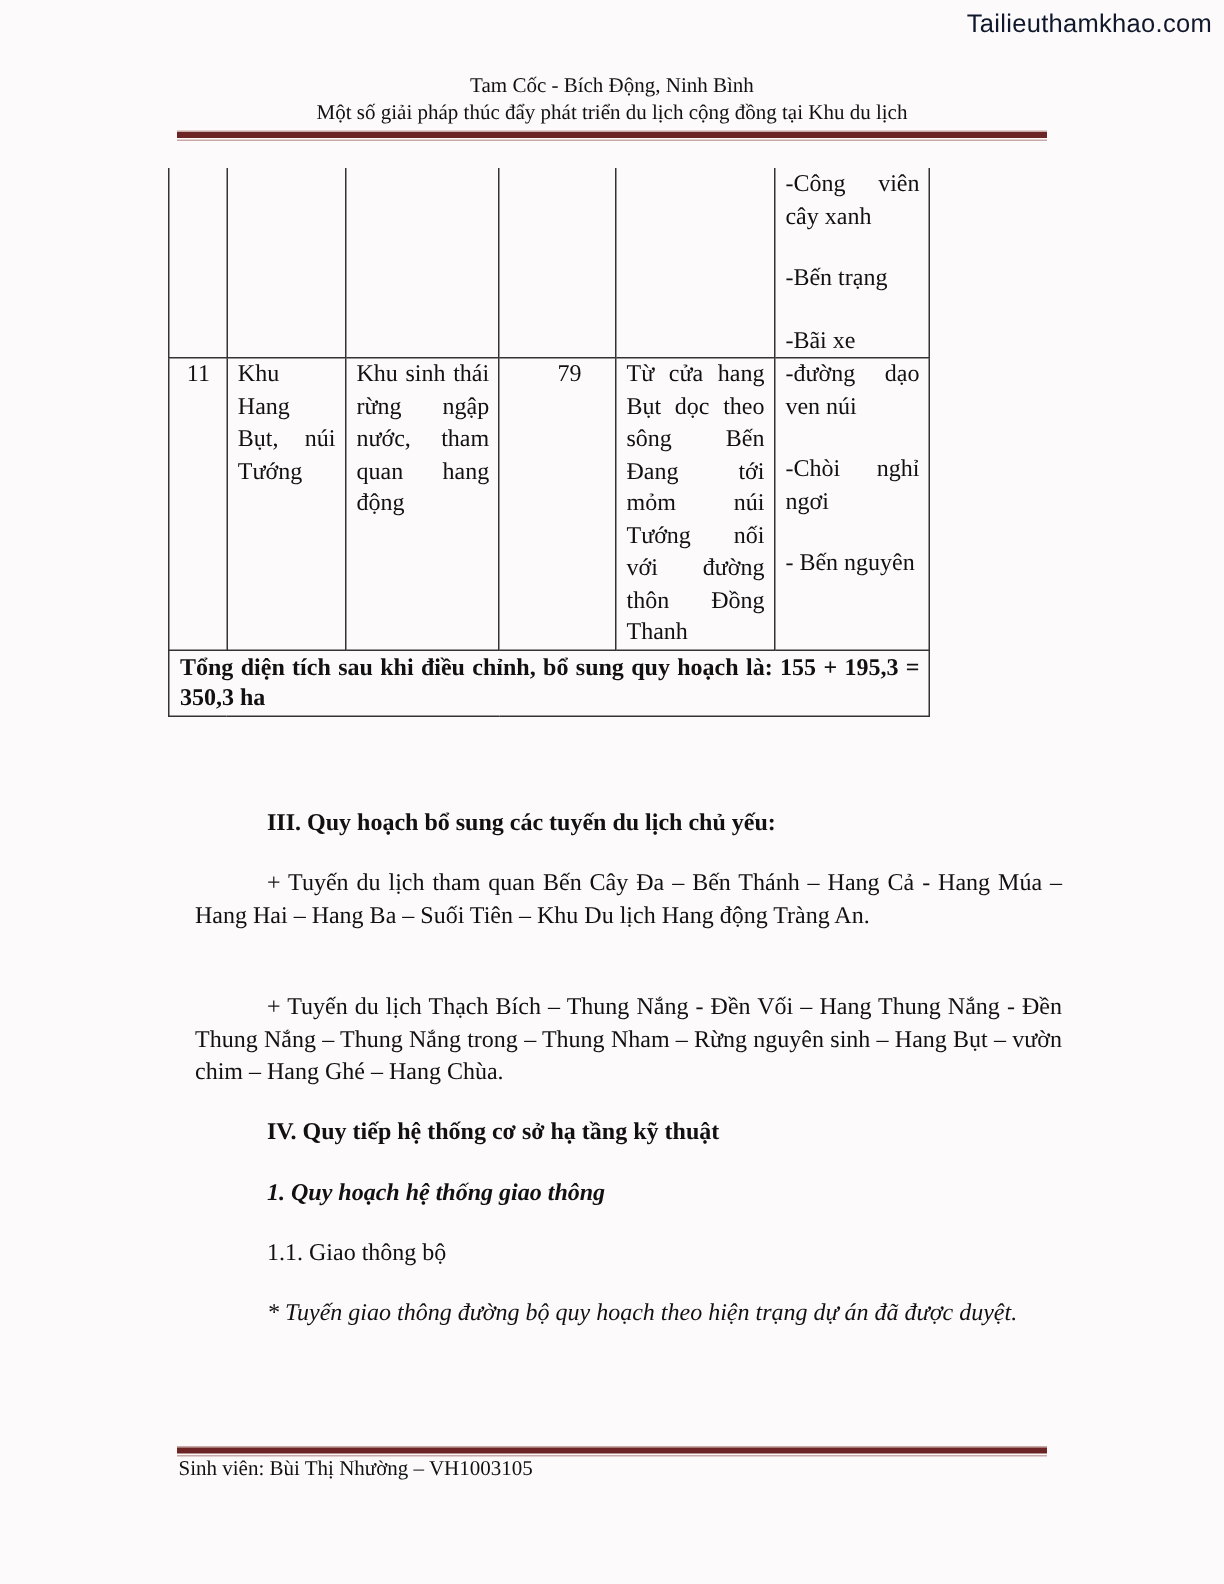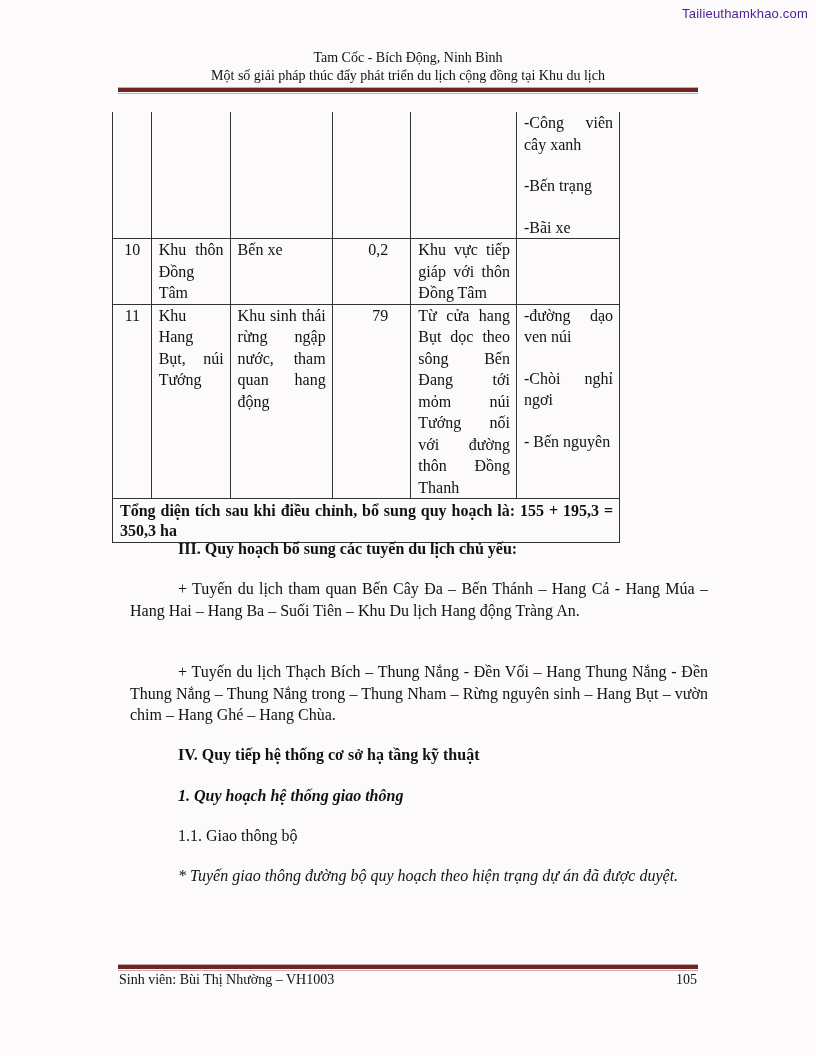--- a/index.html
+++ b/index.html
@@ -7,21 +7,21 @@
       width: 816px; height: 1056px;
       background: #fcfafb;
       position: relative;
       font-family: "Liberation Serif", serif;
       color: #111;
       overflow: hidden;
     }
     .watermark {
       position: absolute; top: 6px; right: 8px;
       font-family: "Liberation Sans", sans-serif;
-      font-size: 13px; color: #4c1d95;
+      font-size: 17px; color: #0f172a;
       letter-spacing: 0.2px;
     }
     .header {
       position: absolute; top: 49px; left: 112px; width: 592px;
       text-align: center; font-size: 14px; line-height: 18px;
     }
     .rule {
       position: absolute; left: 118px; width: 580px;
     }
     .rule .l1 { height: 1px; background: #c9a8a8; }
@@ -57,21 +57,21 @@
     .body-text {
       position: absolute; left: 130px; width: 578px;
       font-size: 16px; line-height: 21.5px;
       text-align: justify;
     }
     .indent { text-indent: 48px; }
     .bold { font-weight: bold; }
     .italic { font-style: italic; }
     .footer {
       position: absolute; top: 972px; left: 119px; width: 578px;
-      font-size: 14px; display: flex; justify-content: space-between;
+      font-size: 14px; display: flex; 
     }
   </style>
 </head>
 <body>
 
 <div class="watermark">Tailieuthamkhao.com</div>
 
 <div class="header">
   <div>Tam Cốc - Bích Động, Ninh Bình</div>
   <div>Một số giải pháp thúc đẩy phát triển du lịch cộng đồng tại Khu du lịch</div>
@@ -90,28 +90,20 @@
     <td class="c-func"></td>
     <td class="c-size"></td>
     <td class="c-loc"></td>
     <td class="c-fac">
       <div class="fac-item just-full" style="text-align-last:left">-Công viên cây xanh</div>
       <div class="fac-gap"></div>
       <div class="fac-item">-Bến trạng</div>
       <div class="fac-gap"></div>
       <div class="fac-item">-Bãi xe</div>
     </td>
-  </tr>
-  <tr>
-    <td class="c-no">10</td>
-    <td class="c-area just">Khu thôn Đồng Tâm</td>
-    <td class="c-func">Bến xe</td>
-    <td class="c-size">0,2</td>
-    <td class="c-loc just">Khu vực tiếp giáp với thôn Đồng Tâm</td>
-    <td class="c-fac"></td>
   </tr>
   <tr>
     <td class="c-no">11</td>
     <td class="c-area just">Khu Hang Bụt, núi Tướng</td>
     <td class="c-func just">Khu sinh thái rừng ngập nước, tham quan hang động</td>
     <td class="c-size">79</td>
     <td class="c-loc just">Từ cửa hang Bụt dọc theo sông Bến Đang tới mỏm núi Tướng nối với đường thôn Đồng Thanh</td>
     <td class="c-fac">
       <div class="fac-item just">-đường dạo ven núi</div>
       <div class="fac-gap"></div>

